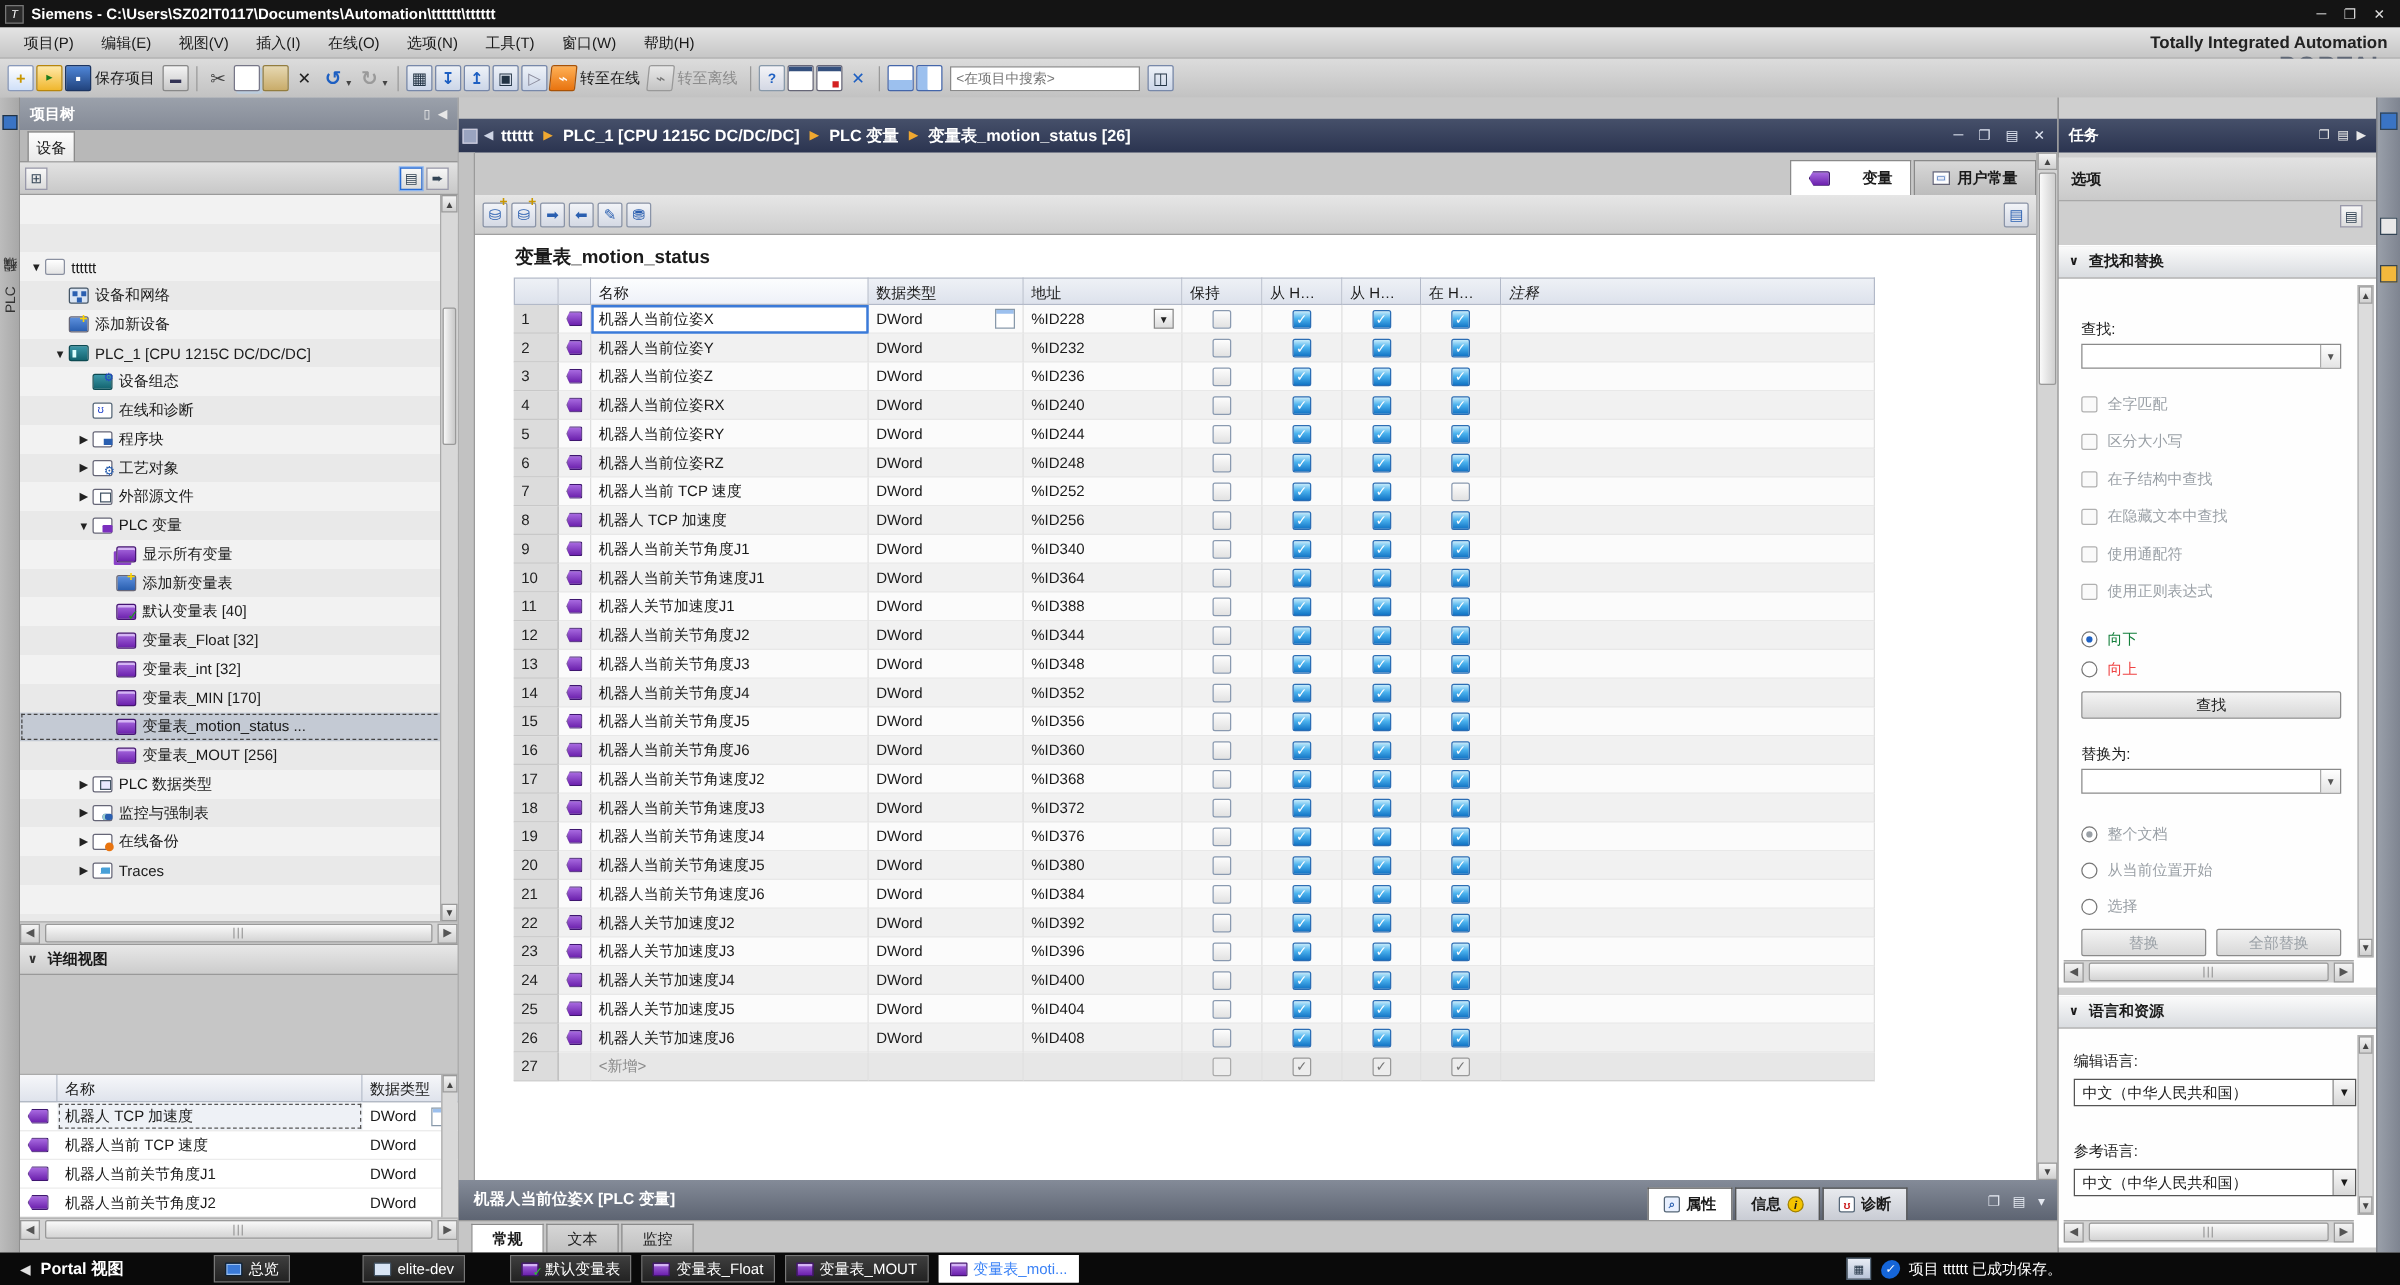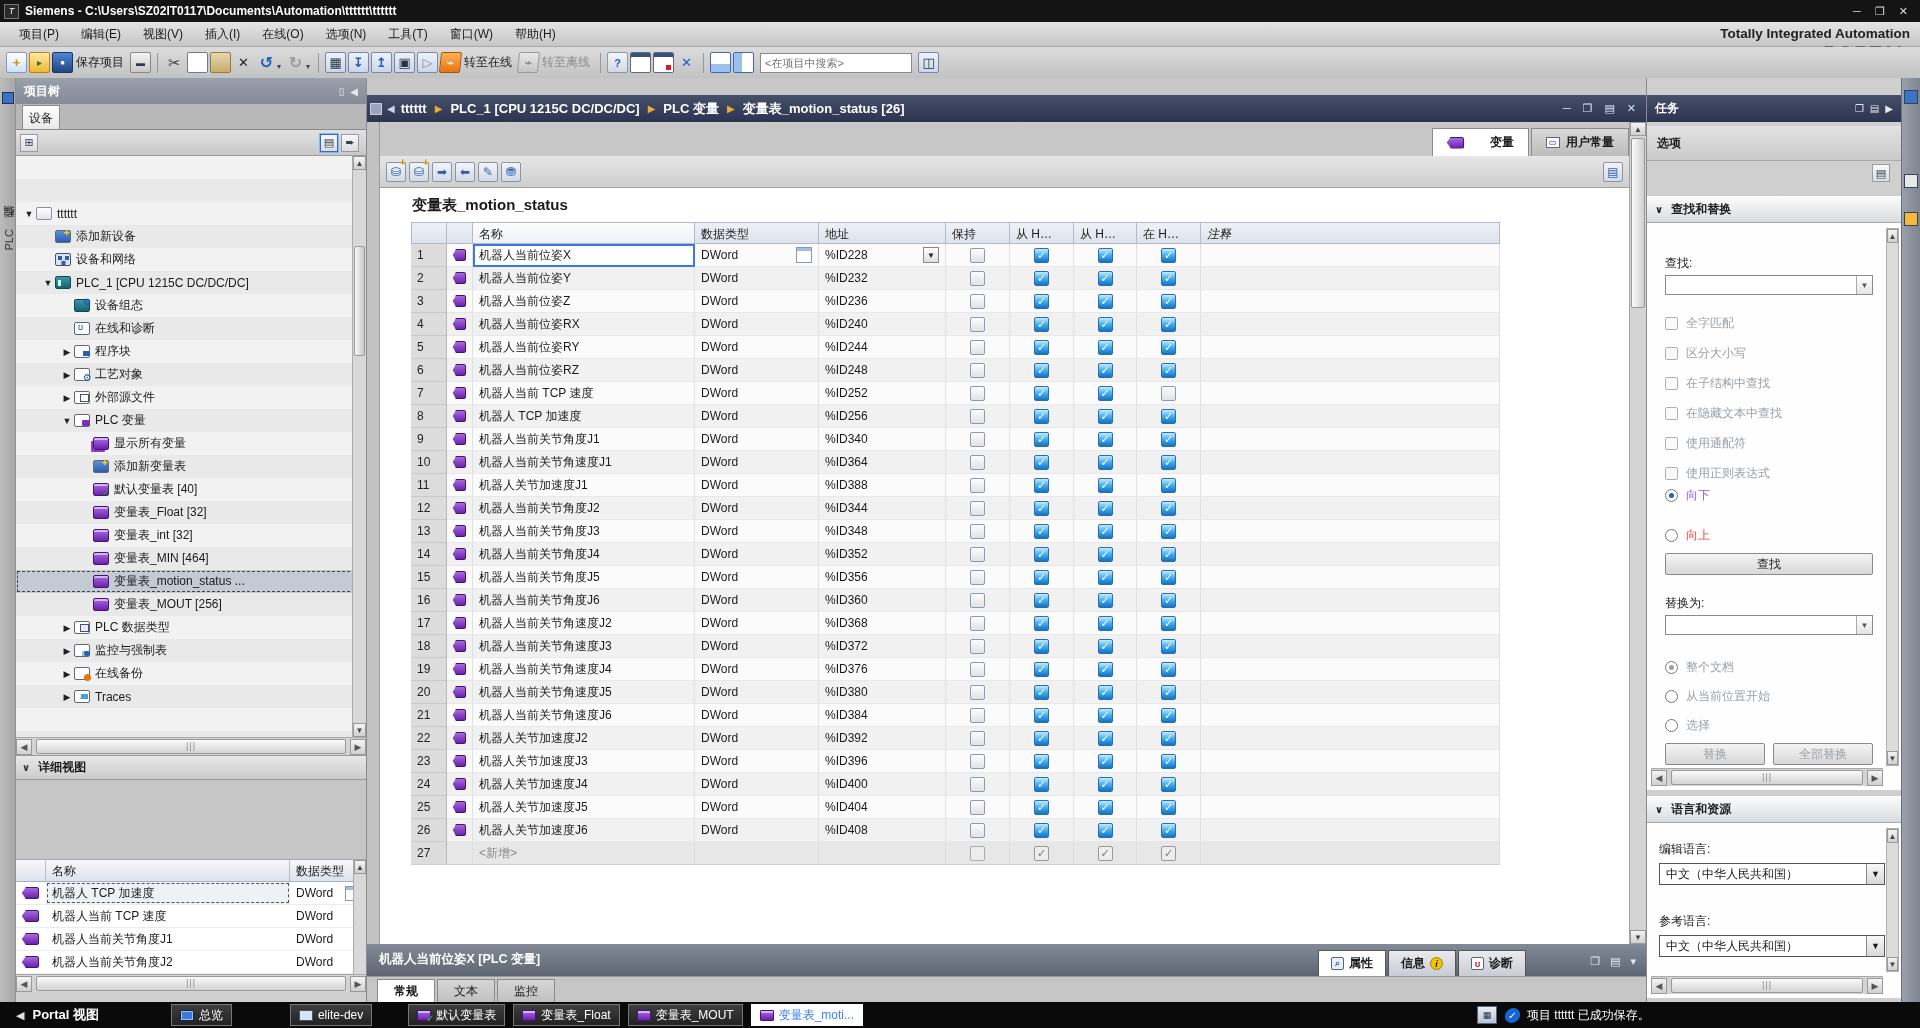--- a/index.html
+++ b/index.html
@@ -352,27 +352,27 @@
     </div>
     <div id="treearea">
         <div style="height:46px"></div>
         <div class="trow" style="padding-left:6px">
       <span class="exp">▼</span>
       <span class="ti ti-page"></span>
       <span class="tlabel">tttttt</span>
     </div>
         <div class="trow" style="padding-left:25px">
       <span class="exp"></span>
+      <span class="ti ti-net"></span>
+      <span class="tlabel">设备和网络</span>
+    </div>
+        <div class="trow" style="padding-left:25px">
+      <span class="exp"></span>
       <span class="ti ti-add"></span>
       <span class="tlabel">添加新设备</span>
-    </div>
-        <div class="trow" style="padding-left:25px">
-      <span class="exp"></span>
-      <span class="ti ti-net"></span>
-      <span class="tlabel">设备和网络</span>
     </div>
         <div class="trow" style="padding-left:25px">
       <span class="exp">▼</span>
       <span class="ti ti-plc"></span>
       <span class="tlabel">PLC_1 [CPU 1215C DC/DC/DC]</span>
     </div>
         <div class="trow" style="padding-left:44px">
       <span class="exp"></span>
       <span class="ti ti-cfg"></span>
       <span class="tlabel">设备组态</span>
@@ -423,21 +423,21 @@
       <span class="tlabel">变量表_Float [32]</span>
     </div>
         <div class="trow" style="padding-left:63px">
       <span class="exp"></span>
       <span class="ti ti-table"></span>
       <span class="tlabel">变量表_int [32]</span>
     </div>
         <div class="trow" style="padding-left:63px">
       <span class="exp"></span>
       <span class="ti ti-table"></span>
-      <span class="tlabel">变量表_MIN [464]</span>
+      <span class="tlabel">变量表_MIN [170]</span>
     </div>
         <div class="trow sel" style="padding-left:63px">
       <span class="exp"></span>
       <span class="ti ti-table"></span>
       <span class="tlabel">变量表_motion_status ...</span>
     </div>
         <div class="trow" style="padding-left:63px">
       <span class="exp"></span>
       <span class="ti ti-table"></span>
       <span class="tlabel">变量表_MOUT [256]</span>
@@ -1253,21 +1253,21 @@
           </span>
           <span class="fopt" style="top:212px">
        <span class="fcb"></span>
             <span>使用通配符</span>
           </span>
           <span class="fopt" style="top:242px">
        <span class="fcb"></span>
             <span>使用正则表达式</span>
           </span>
         </div>
-      <span class="fopt" style="top:264px;color:#8b5cf6">
+      <span class="fopt" style="top:280px;color:#15803d">
           <span class="rd on"></span>
           <span>向下</span>
         </span>
       <span class="fopt" style="top:304px;color:#ef4444">
           <span class="rd"></span>
           <span>向上</span>
         </span>
       <span class="fbtn" style="top:330px;left:18px;width:208px">查找</span>
       <span class="flabel" style="top:372px">替换为:</span>
       <span class="finput" style="top:392px">

